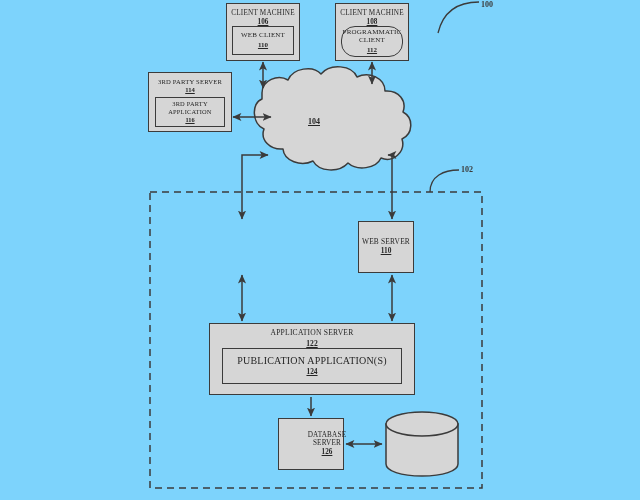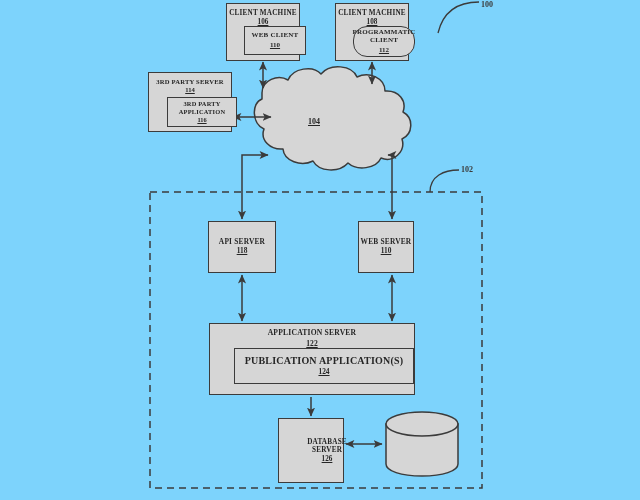--- a/index.html
+++ b/index.html
@@ -29,21 +29,21 @@
     background: #d6d6d6;
     border: 1.6px solid #3b3b3b;
     display: flex;
     flex-direction: column;
     align-items: center;
     justify-content: center;
     text-align: center;
     color: #262626;
   }
   .label {
-    font-weight: bold;
+    font-weight: normal;
     letter-spacing: 0.2px;
     line-height: 1.12;
     text-transform: uppercase;
   }
   .num {
     font-weight: bold;
     text-decoration: underline;
     line-height: 1.2;
     margin-top: 1px;
   }
@@ -55,21 +55,20 @@
     position: absolute;
     box-sizing: border-box;
     background: #d6d6d6;
     border: 1.4px solid #3b3b3b;
     display: flex;
     flex-direction: column;
     align-items: center;
     justify-content: center;
     text-align: center;
     color: #262626;
-    margin-left: 12px;
   }
   .inner-box .label { font-size: 7px; }
   .inner-box .num { font-size: 7px; }
 
   #cm1 { left: 226px; top: 3px; width: 74px; height: 58px; }
   #wc  { left: 232px; top: 26px; width: 62px; height: 29px; }
   #cm2 { left: 335px; top: 3px; width: 74px; height: 58px; }
   #pc  { left: 341px; top: 26px; width: 62px; height: 31px; border-radius: 14px; }
 
   #tps { left: 148px; top: 72px; width: 84px; height: 60px; }
@@ -98,21 +97,21 @@
   #appserver {
     left: 209px; top: 323px; width: 206px; height: 72px;
     justify-content: flex-start; padding-top: 5px;
   }
   #appserver > .label { font-size: 7.6px; }
   #appserver > .num { font-size: 7.6px; }
   #pubapp { left: 222px; top: 348px; width: 180px; height: 36px; }
   #pubapp .label { font-size: 10px; }
   #pubapp .num { font-size: 7.4px; }
 
-  #dbserver { left: 278px; top: 418px; width: 66px; height: 65px; padding-left: 32px; }
+  #dbserver { left: 278px; top: 418px; width: 66px; height: 52px; padding-left: 32px; }
   #dbserver .label { font-size: 7.2px; }
   #dbserver .num { font-size: 7.2px; }
 
   .db-cyl-text {
     position: absolute;
     left: 385px;
     top: 433px;
     width: 74px;
     text-align: center;
     color: #262626;
@@ -216,24 +215,20 @@
   </div>
   <div class="inner-box" id="tpa">
     <div class="label">3RD PARTY APPLICATION</div>
     <div class="num">116</div>
   </div>
 
   <div class="cloud-text">
     <div class="num">104</div>
   </div>
 
-  <div class="node" id="api">
-    <div class="label">API SERVER</div>
-    <div class="num">118</div>
-  </div>
 
   <div class="node" id="web">
     <div class="label">WEB SERVER</div>
     <div class="num">110</div>
   </div>
 
   <div class="node" id="appserver">
     <div class="label">APPLICATION SERVER</div>
     <div class="num">122</div>
   </div>

